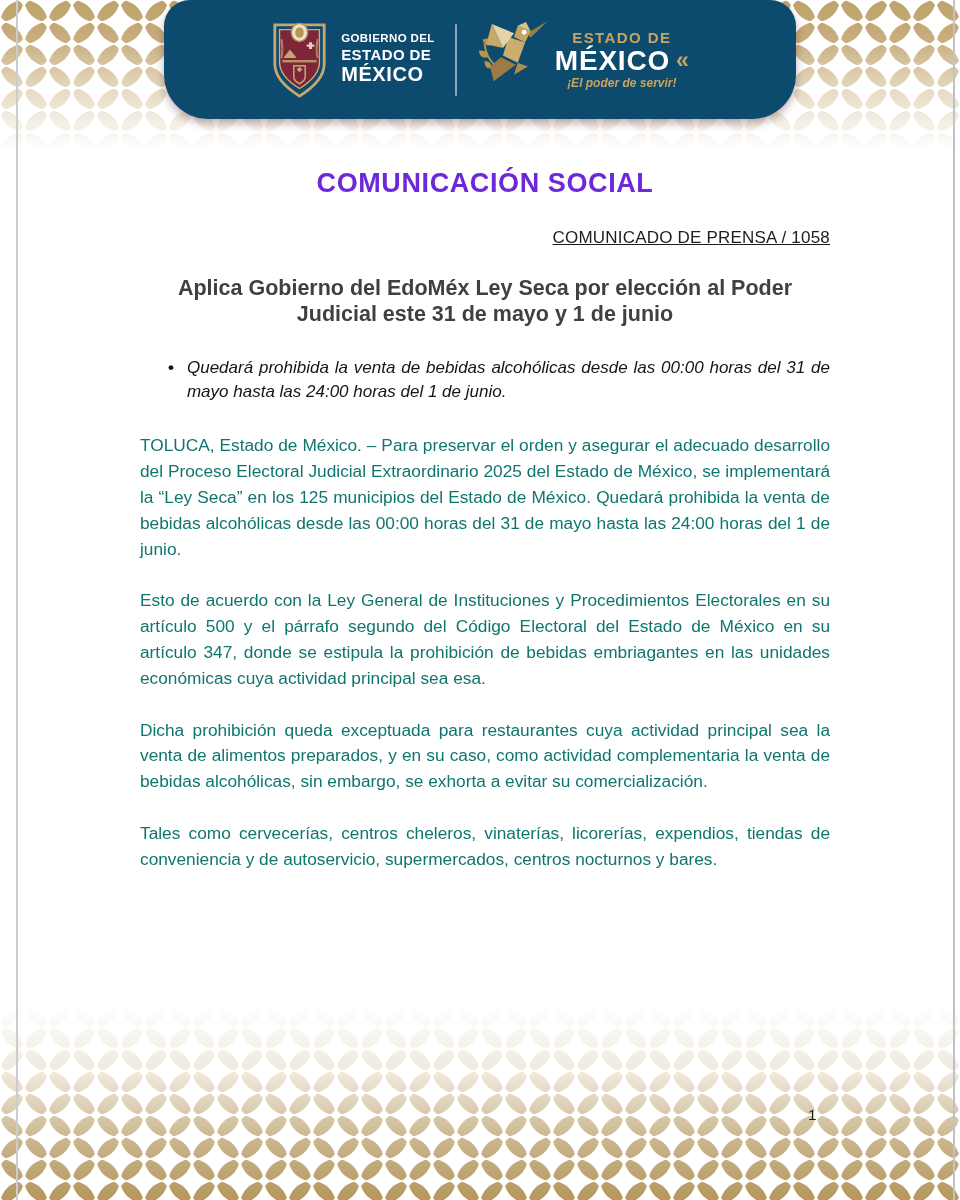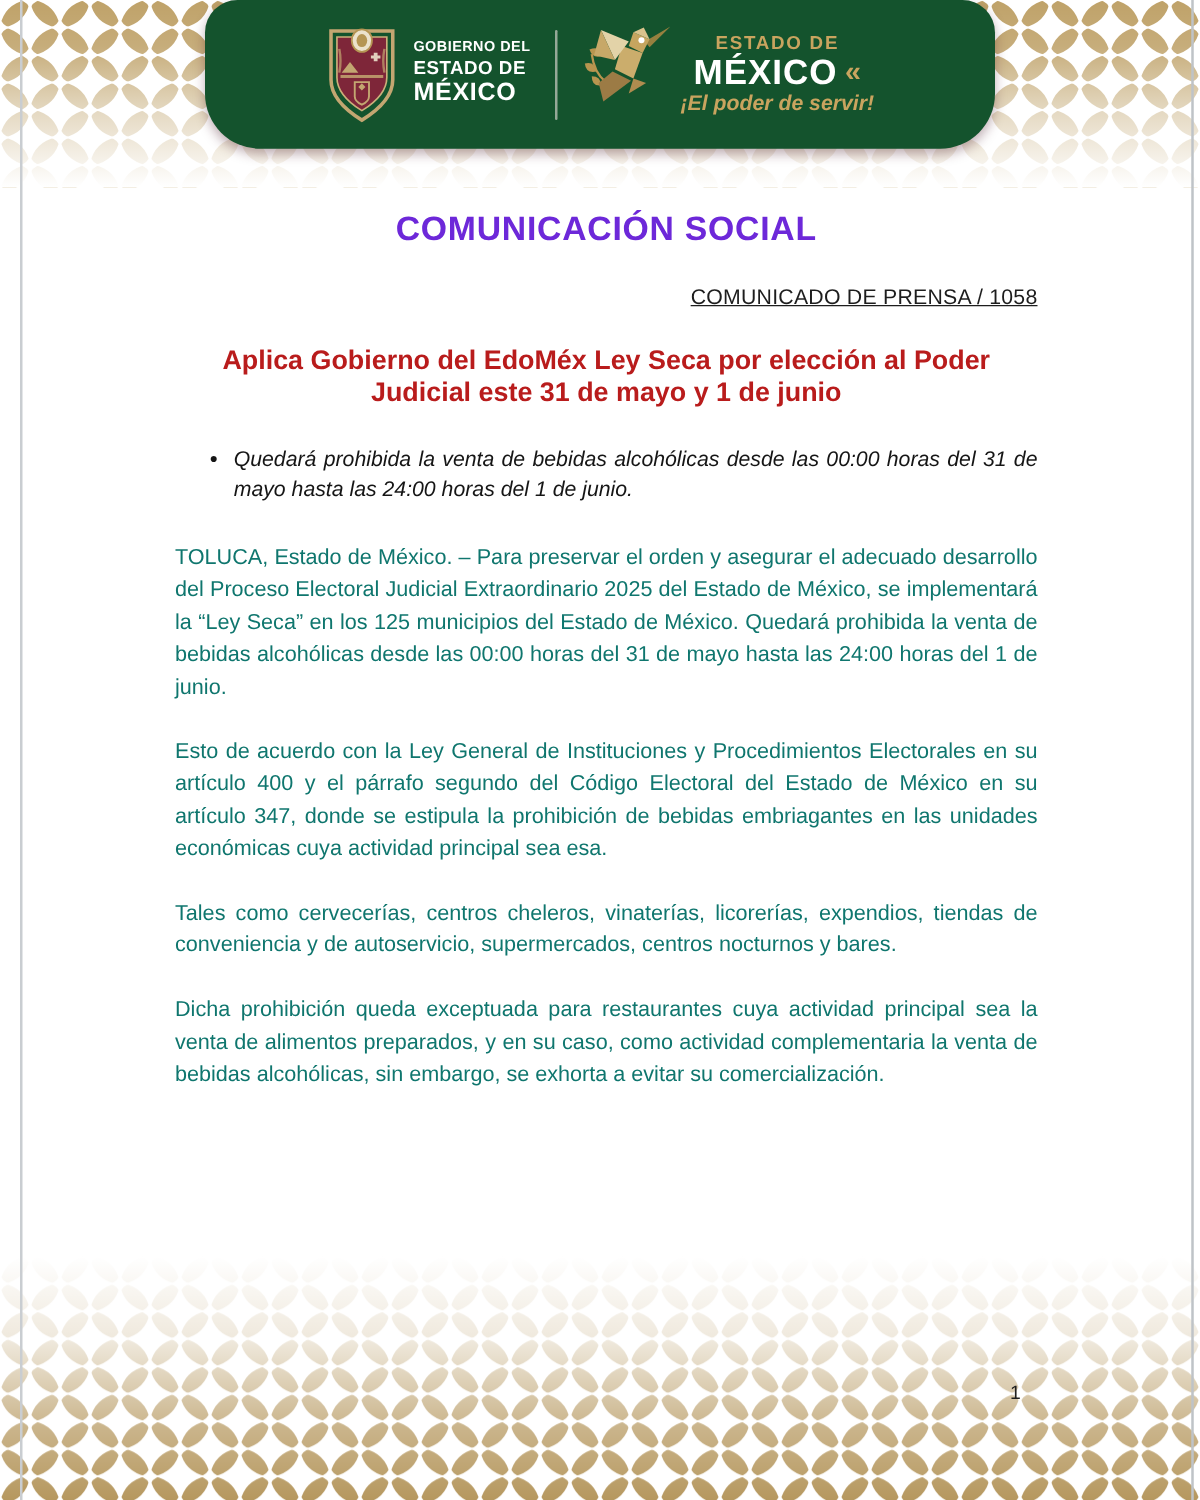--- a/index.html
+++ b/index.html
@@ -27,21 +27,21 @@
   .edge-left  { left: 16px; }
   .edge-right { right: 5px; background: #bfc3c7; }
 
   
   .banner {
     position: relative;
     z-index: 2;
     width: 632px;
     height: 119px;
     margin: 0 auto;
-    background: #14532d;
+    background: #0c4a6e;
     border-radius: 26px 26px 44px 44px;
     box-shadow: 0 4px 9px rgba(70, 20, 35, 0.35);
     display: flex;
     align-items: center;
     justify-content: center;
     gap: 20px;
   }
   .logo-group { display: flex; align-items: center; }
   .logo-left  { gap: 13px; }
   .logo-right { gap: 4px; }
@@ -52,21 +52,21 @@
   .logo-divider {
     width: 2px; height: 72px;
     background: rgba(255, 238, 238, 0.55);
     border-radius: 2px;
   }
   .right-text { display: flex; flex-direction: column; align-items: center; }
   .right-text .estado { color: #c9a45f; font-size: 15px; font-weight: 800; letter-spacing: 1.4px; }
   .mex-row { display: flex; align-items: center; line-height: 1.05; }
   .mex-row .mexico { color: #ffffff; font-size: 28px; font-weight: 800; letter-spacing: 0.8px; }
   .mex-row .chevrons { color: #c9a45f; font-size: 23px; font-weight: 800; margin-left: 6px; }
-  .right-text .slogan { color: #c9a45f; font-size: 17px; font-weight: 700; font-style: italic; margin-top: 1px; }
+  .right-text .slogan { color: #c9a45f; font-size: 12px; font-weight: 700; font-style: italic; margin-top: 1px; }
 
   
   .content {
     position: relative;
     z-index: 1;
     width: 690px;
     margin-left: 140px;
   }
   .masthead-title {
     margin-top: 49px;
@@ -84,21 +84,21 @@
     letter-spacing: 0.2px;
     color: #1d1d1d;
     text-decoration: underline;
   }
   .headline {
     margin-top: 25px;
     text-align: center;
     font-size: 21.5px;
     line-height: 1.22;
     font-weight: 700;
-    color: #b91c1c;
+    color: #404040;
     padding: 0 6px;
   }
   .bullet-item {
     margin-top: 29px;
     margin-left: 28px;
     display: flex;
     gap: 13px;
     font-style: italic;
     font-size: 17px;
     line-height: 23.5px;
@@ -247,21 +247,21 @@
     </div>
 
     <h1 class="headline">Aplica Gobierno del EdoMéx Ley Seca por elección al Poder Judicial este 31 de mayo y 1 de junio</h1>
 
     <div class="bullet-item">
       <span class="dot">•</span>
       <p>Quedará prohibida la venta de bebidas alcohólicas desde las 00:00 horas del 31 de mayo hasta las 24:00 horas del 1 de junio.</p>
     </div>
 
     <p class="body-paragraph first">TOLUCA, Estado de México. – Para preservar el orden y asegurar el adecuado desarrollo del Proceso Electoral Judicial Extraordinario 2025 del Estado de México, se implementará la “Ley Seca” en los 125 municipios del Estado de México. Quedará prohibida la venta de bebidas alcohólicas desde las 00:00 horas del 31 de mayo hasta las 24:00 horas del 1 de junio.</p>
-    <p class="body-paragraph">Esto de acuerdo con la Ley General de Instituciones y Procedimientos Electorales en su artículo 400 y el párrafo segundo del Código Electoral del Estado de México en su artículo 347, donde se estipula la prohibición de bebidas embriagantes en las unidades económicas cuya actividad principal sea esa.</p>
+    <p class="body-paragraph">Esto de acuerdo con la Ley General de Instituciones y Procedimientos Electorales en su artículo 500 y el párrafo segundo del Código Electoral del Estado de México en su artículo 347, donde se estipula la prohibición de bebidas embriagantes en las unidades económicas cuya actividad principal sea esa.</p>
+    <p class="body-paragraph">Dicha prohibición queda exceptuada para restaurantes cuya actividad principal sea la venta de alimentos preparados, y en su caso, como actividad complementaria la venta de bebidas alcohólicas, sin embargo, se exhorta a evitar su comercialización.</p>
     <p class="body-paragraph">Tales como cervecerías, centros cheleros, vinaterías, licorerías, expendios, tiendas de conveniencia y de autoservicio, supermercados, centros nocturnos y bares.</p>
-    <p class="body-paragraph">Dicha prohibición queda exceptuada para restaurantes cuya actividad principal sea la venta de alimentos preparados, y en su caso, como actividad complementaria la venta de bebidas alcohólicas, sin embargo, se exhorta a evitar su comercialización.</p>
 
   </main>
 
   <div class="page-number">1</div>
 
 </div>
 
 </body></html>

